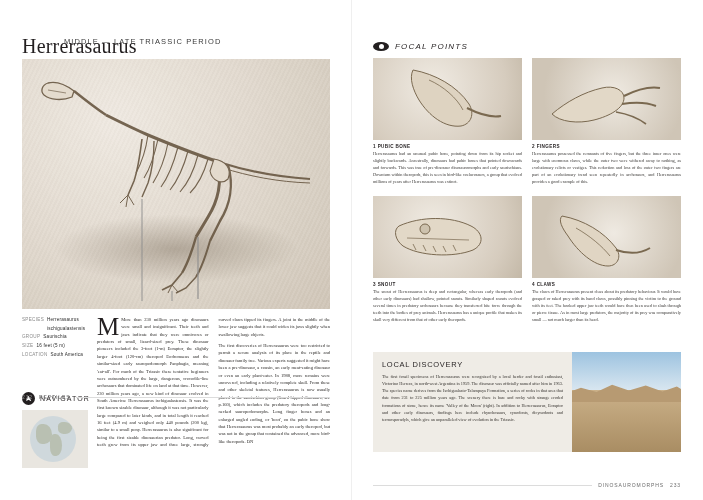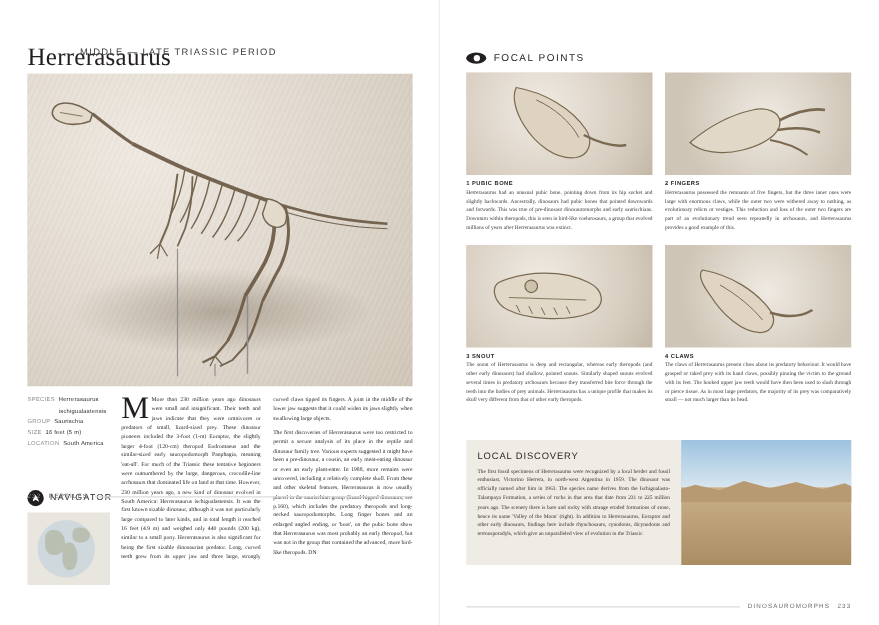--- a/index.html
+++ b/index.html
@@ -225,20 +225,21 @@
     position: absolute;
     left: 5.5px; top: 2px;
     width: 5px; height: 5px;
     border-radius: 50%;
     background: #fff;
   }
   .fp-title {
     font-size: 8px;
     letter-spacing: 1.2px;
     color: #231f20;
+    font-style: italic;
   }
 
   .fp-grid {
     position: absolute;
     left: 22px;
     top: 58px;
     width: 308px;
   }
   .fp-row { display: flex; gap: 10px; }
   .fp-item { width: 149px; }
@@ -270,21 +271,21 @@
   .local {
     position: absolute;
     left: 22px;
     top: 352px;
     width: 308px;
     height: 100px;
     background: #efece6;
     display: flex;
   }
   .local-text {
-    width: 172px;
+    width: 199px;
     padding: 8px 9px 8px 9px;
     box-sizing: border-box;
   }
   .local-title {
     font-size: 7.5px;
     letter-spacing: .7px;
     color: #231f20;
     margin-bottom: 4px;
   }
   .local-body {

